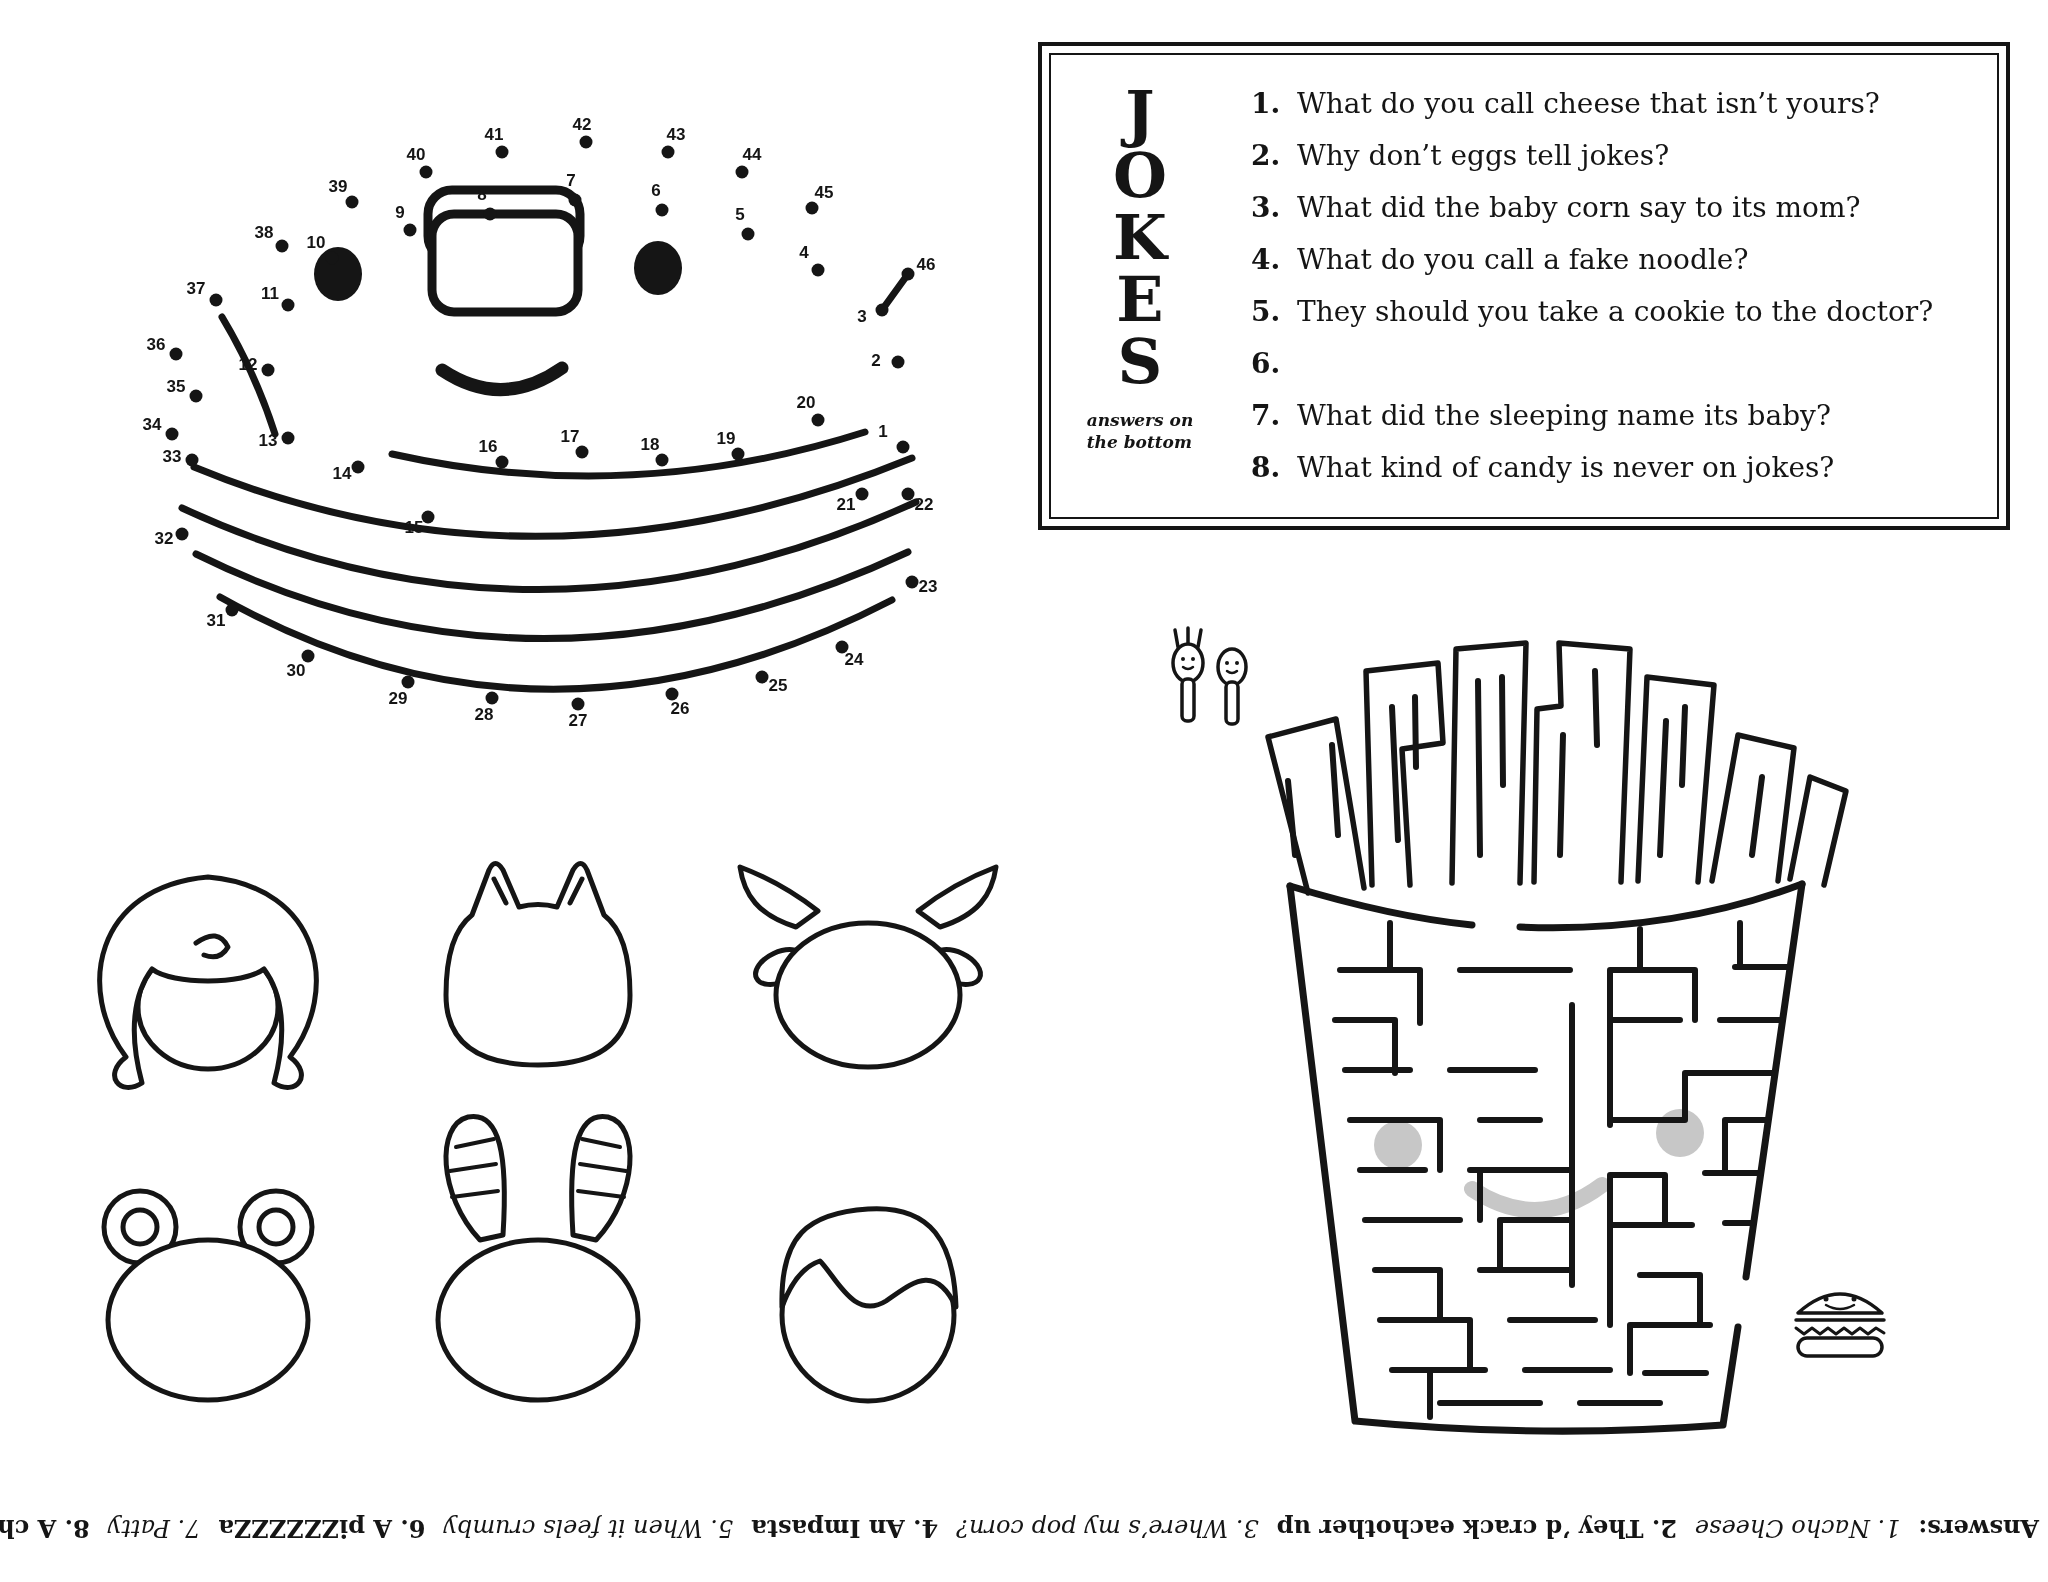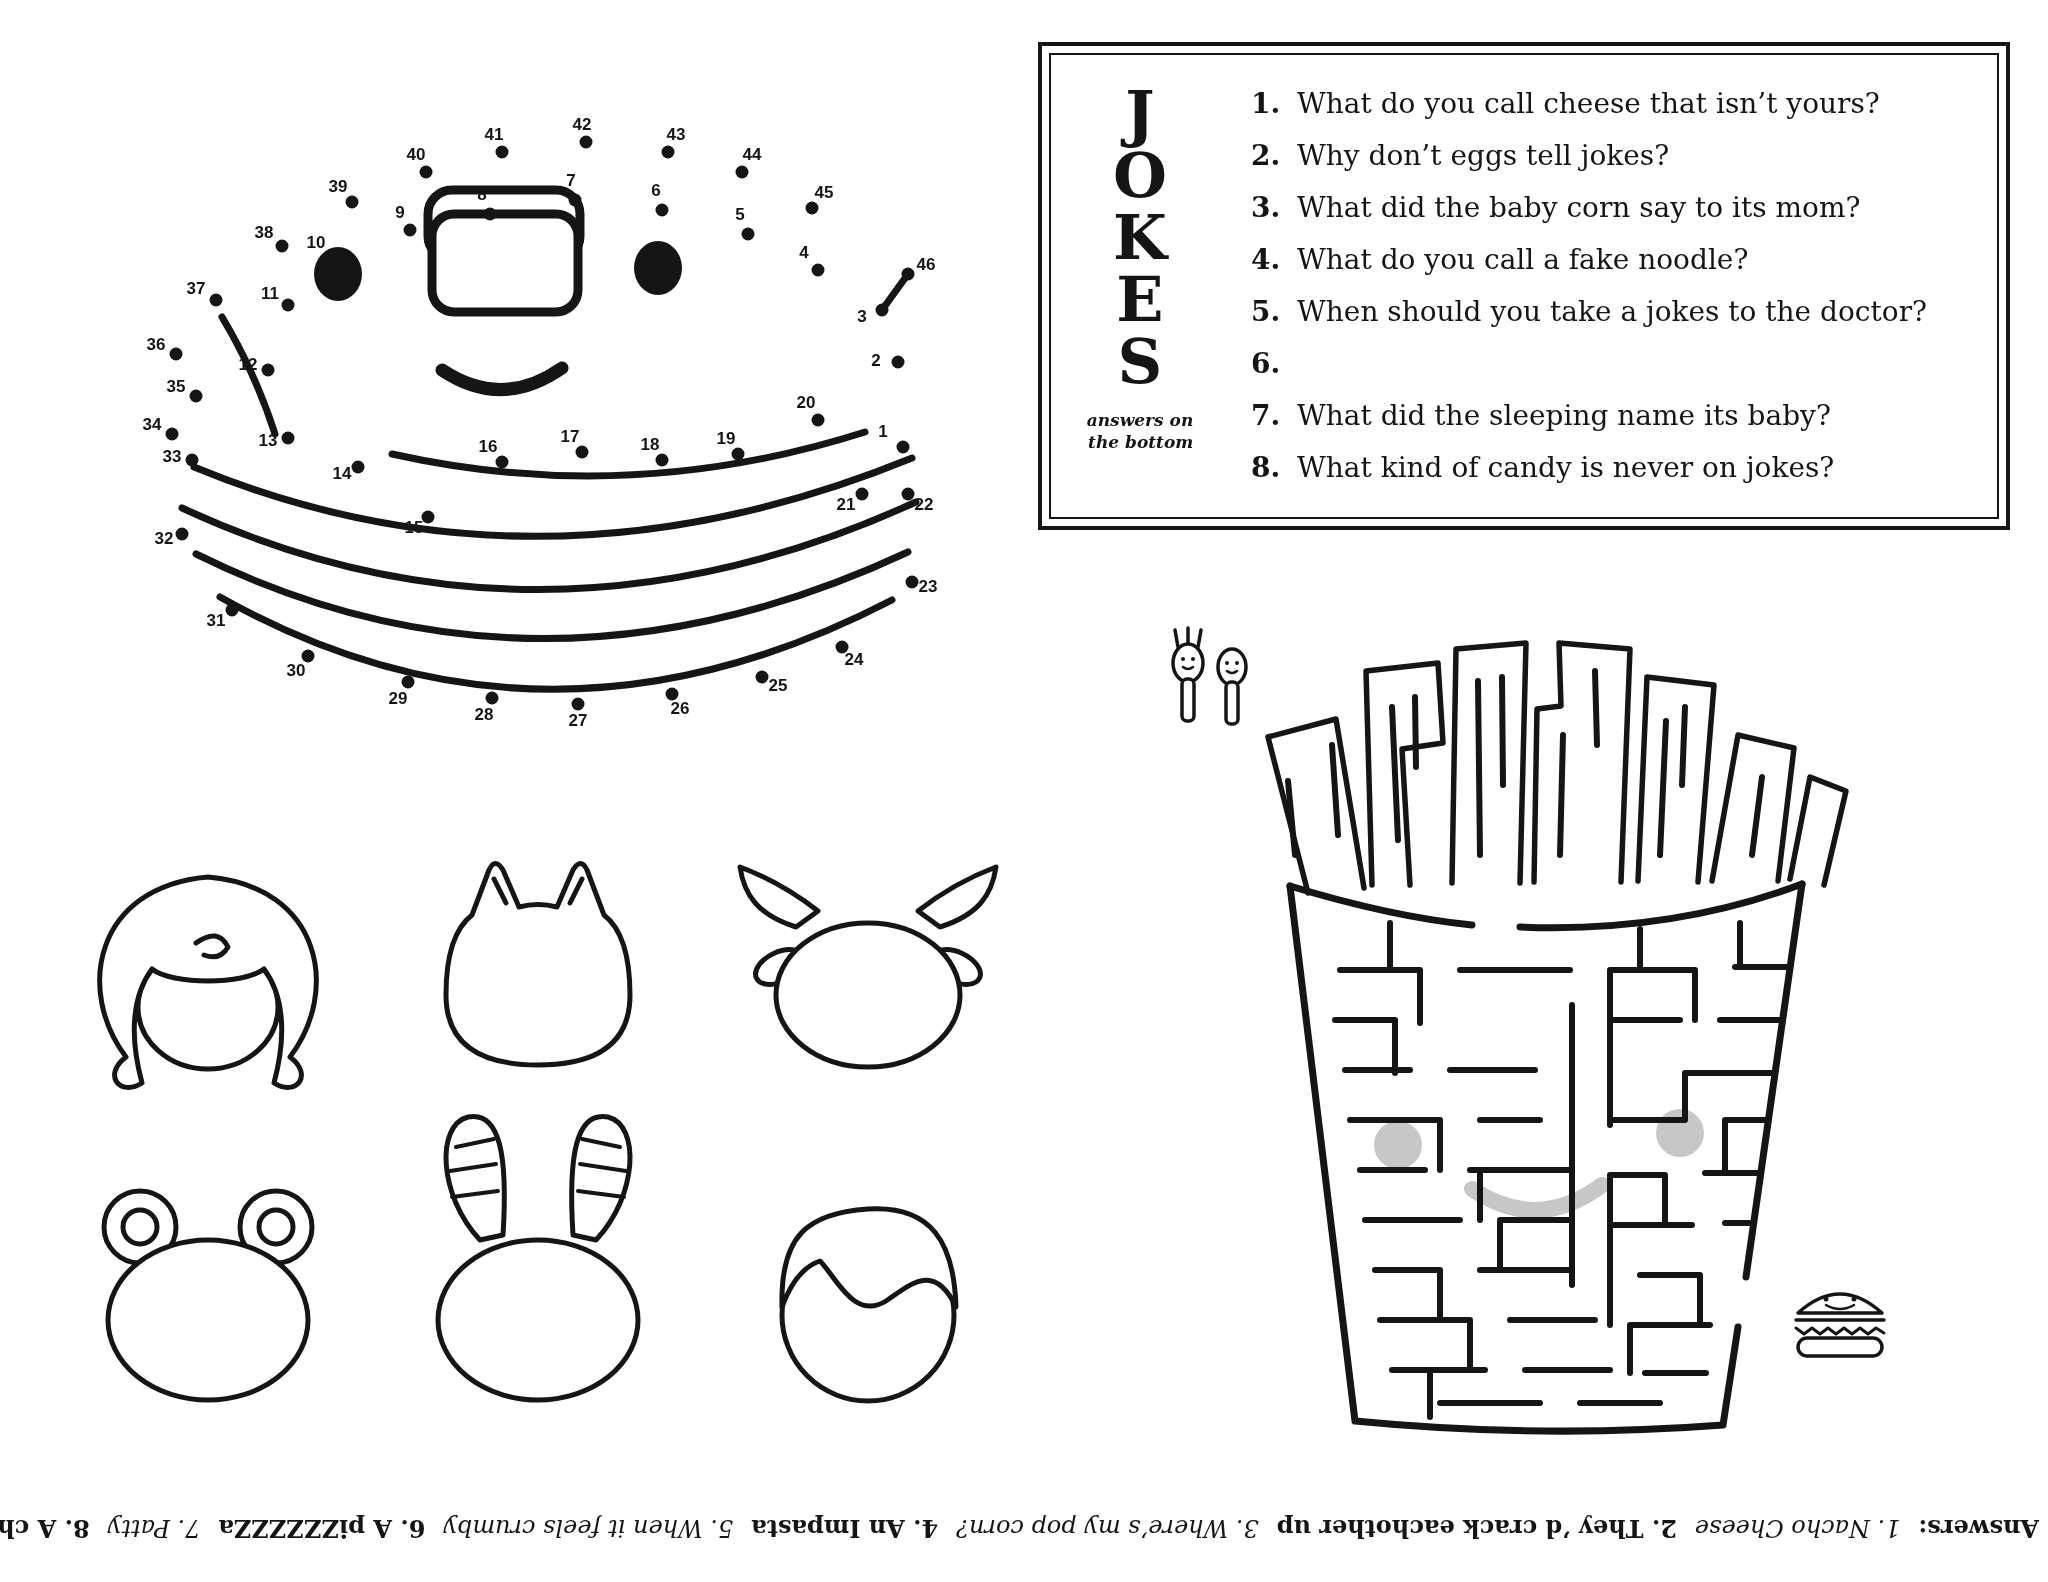--- a/index.html
+++ b/index.html
@@ -18,21 +18,21 @@
   .dot-num{font:700 17px "Liberation Sans",sans-serif;fill:#151515;text-anchor:middle}
 
   
   .jokes-box{position:absolute;left:1038px;top:42px;width:972px;height:488px;
              border:4px solid #151515;padding:7px;background:#fff}
   .jokes-inner{width:100%;height:100%;border:2px solid #151515;display:flex}
   .jokes-left{width:178px;display:flex;flex-direction:column;align-items:center;padding-top:28px}
   .jokes-title{display:flex;flex-direction:column;align-items:center;
                font-weight:700;font-size:62px;line-height:62px}
   .jokes-note{margin-top:16px;font-style:italic;font-weight:700;font-size:17px;
-              text-align:right;line-height:1.3}
+              text-align:left;line-height:1.3}
   .jokes-list{flex:1;padding:32px 18px 0 22px}
   .joke-item{font-size:28px;margin-bottom:19px;display:flex;align-items:baseline}
   .jnum{font-weight:700;width:46px;flex:0 0 auto}
   .jtext.italic{}
   .jtext.bold{font-weight:400}
 
   
   .answers-bar{position:absolute;left:0;top:1514px;width:2048px;text-align:center;
                transform:rotate(180deg);font-size:24px;white-space:nowrap}
   .aseg{margin:0 9px}
@@ -193,21 +193,21 @@
           <div class="joke-item">
             <span class="jnum">3.</span>
             <span class="jtext italic">What did the baby corn say to its mom?</span>
           </div>
           <div class="joke-item">
             <span class="jnum">4.</span>
             <span class="jtext bold">What do you call a fake noodle?</span>
           </div>
           <div class="joke-item">
             <span class="jnum">5.</span>
-            <span class="jtext italic">When should you take a jokes to the doctor?</span>
+            <span class="jtext italic">They should you take a cookie to the doctor?</span>
           </div>
           <div class="joke-item">
             <span class="jnum">6.</span>
           </div>
           <div class="joke-item">
             <span class="jnum">7.</span>
             <span class="jtext italic">What did the sleeping name its baby?</span>
           </div>
           <div class="joke-item">
             <span class="jnum">8.</span>

